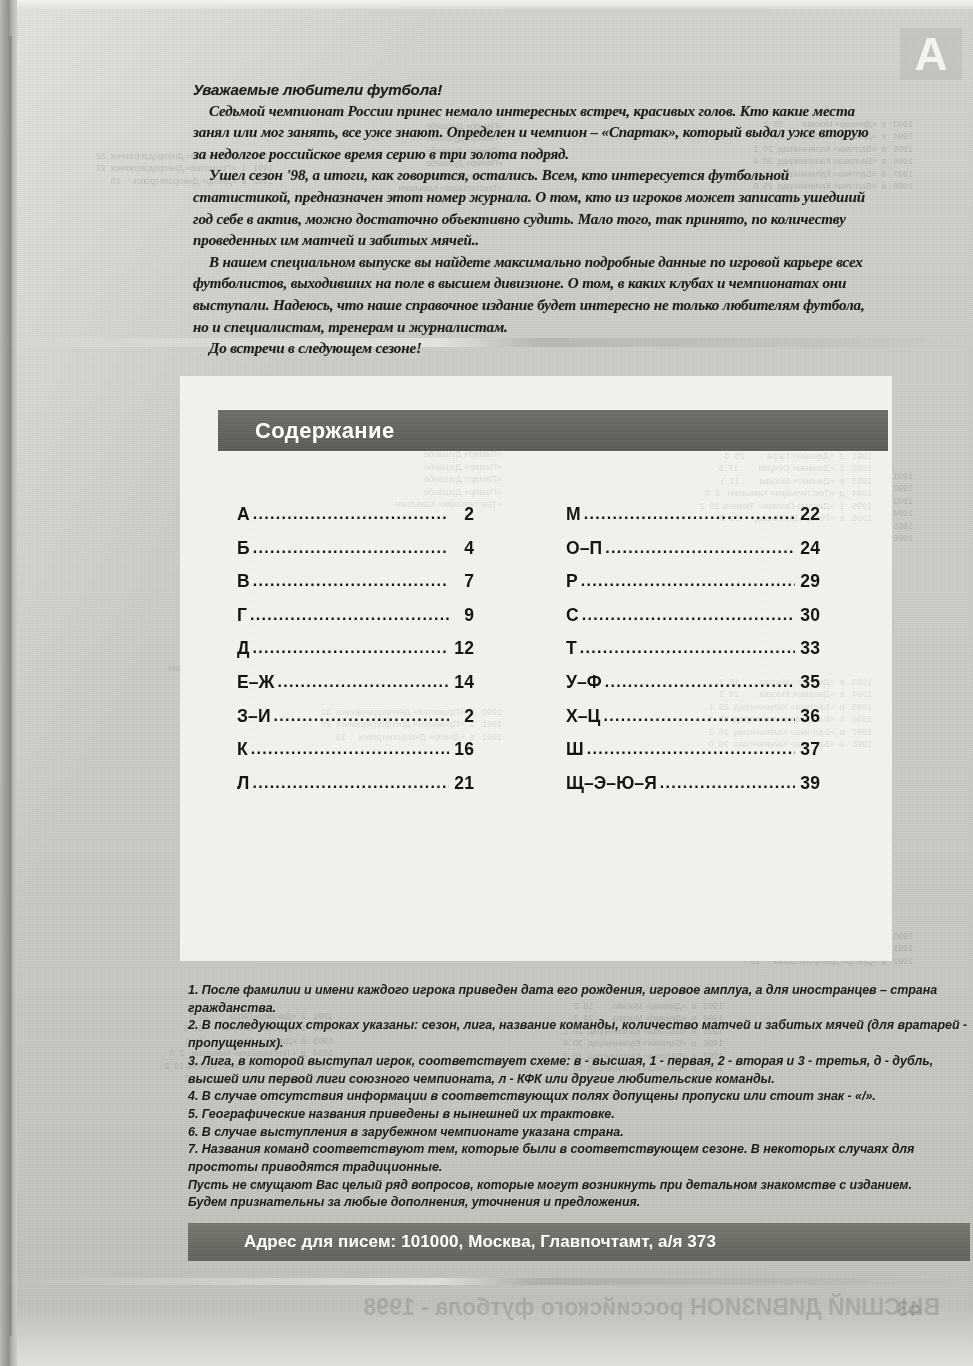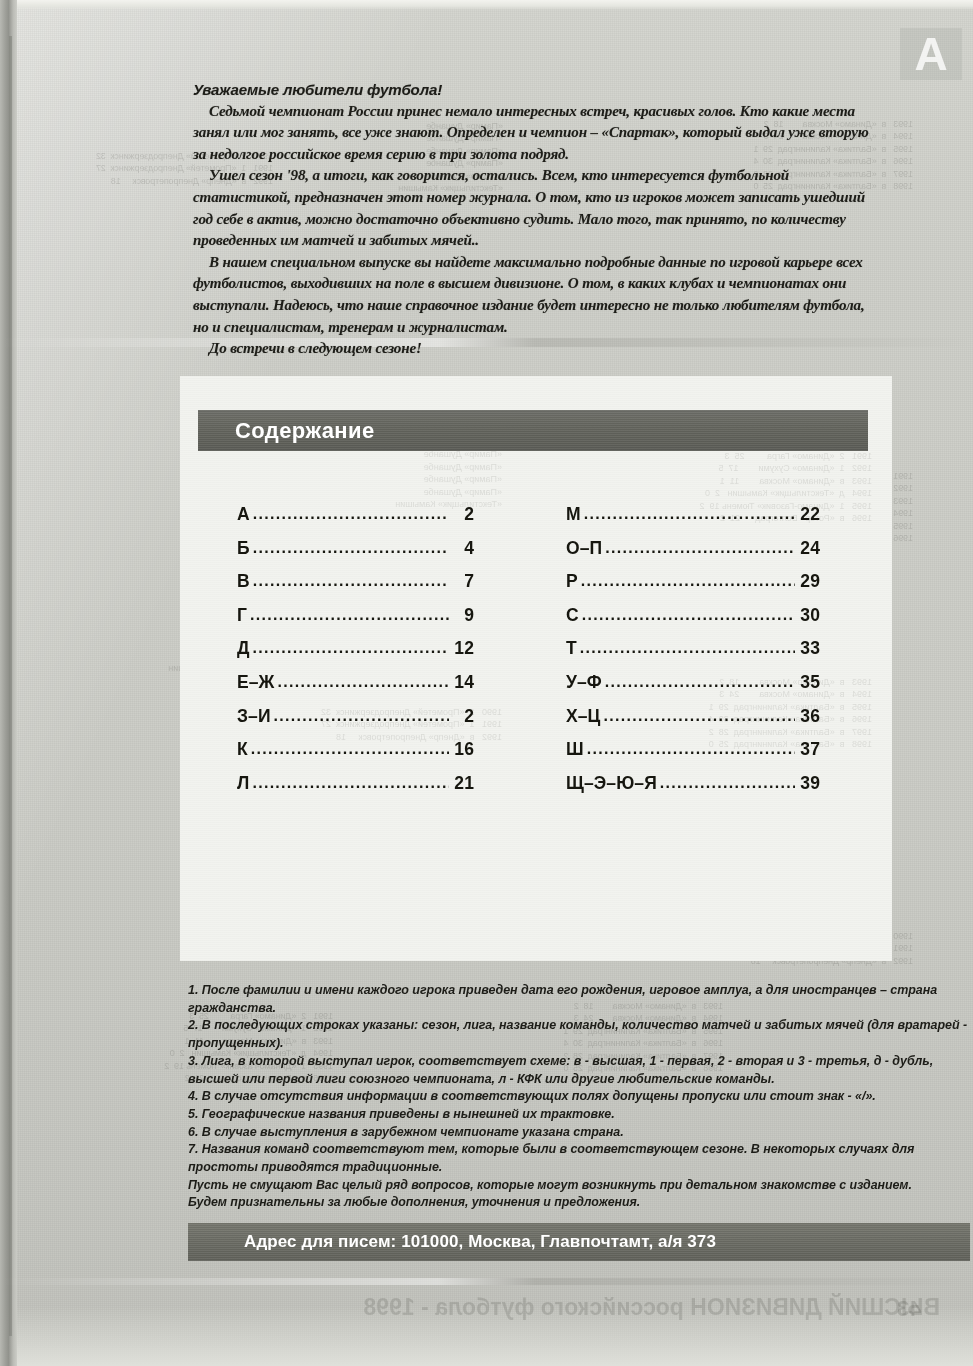--- a/index.html
+++ b/index.html
@@ -138,21 +138,21 @@
     opacity: 0.13;
     color: #4a4a44;
     transform: scaleX(-1);
     font-size: 9px; line-height: 12.4px;
     white-space: pre; overflow: hidden;
     pointer-events: none;
   }
 
   #contents-header {
     position: absolute;
-    left: 18px;
+    left: 38px;
     top: 34px;
     width: 670px;
     height: 41px;
     background: linear-gradient(180deg,#6e6f69 0%,#65665f 40%,#5c5d57 100%);
     display: flex;
     align-items: center;
   }
   #contents-header .tex {
     position: absolute; inset: 0;
     background-image: repeating-linear-gradient(0deg, rgba(255,255,255,0.05) 0 1px, rgba(0,0,0,0.05) 1px 2px);

